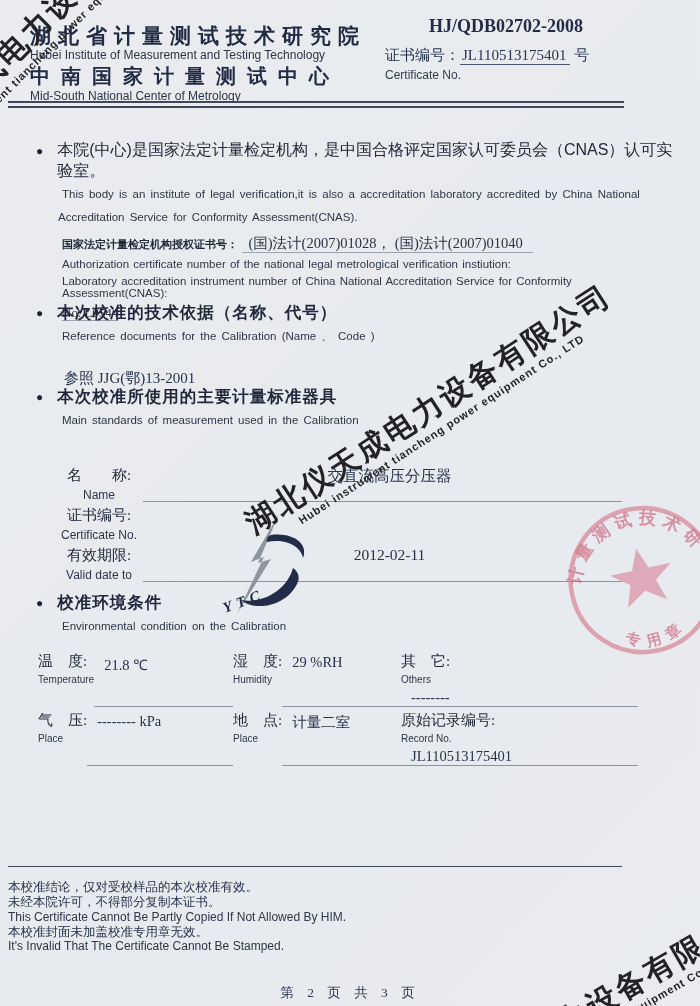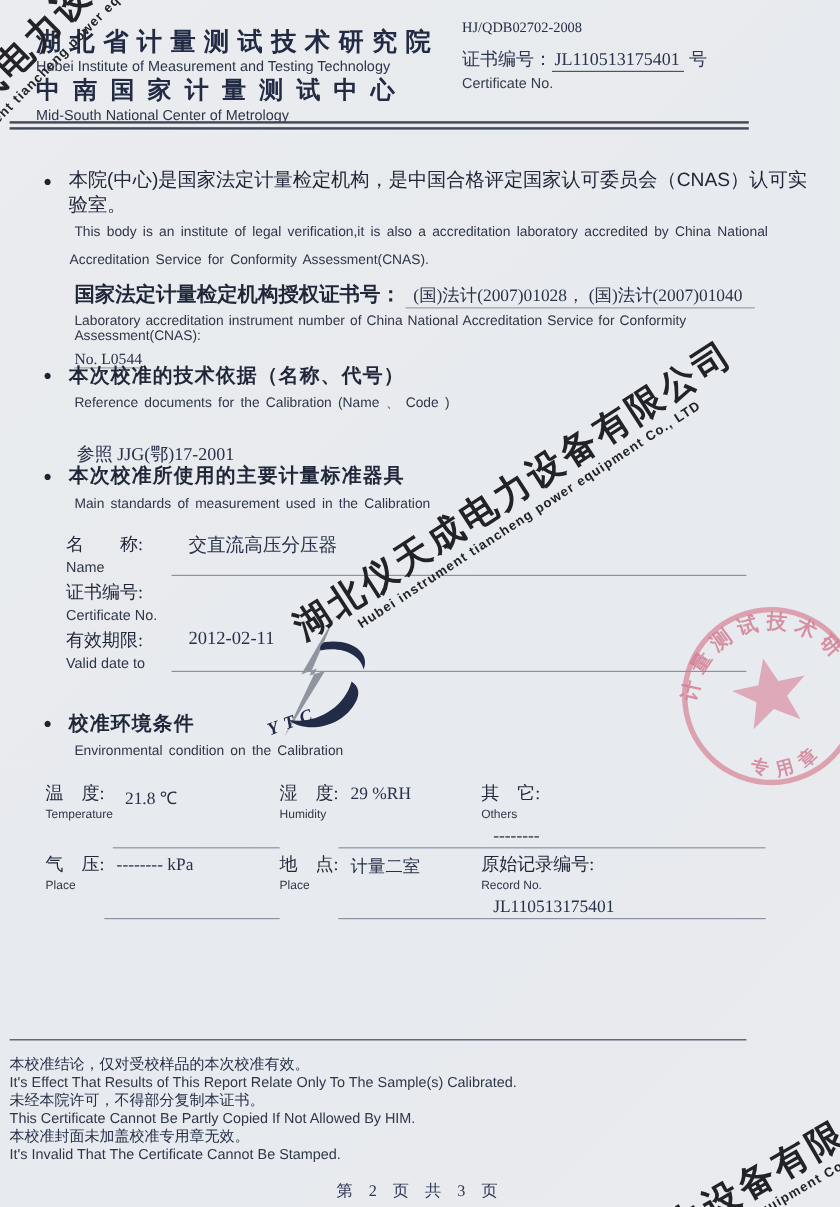--- a/index.html
+++ b/index.html
@@ -6,41 +6,41 @@
   body{width:700px;height:1006px;font-family:"Liberation Sans",sans-serif;}
   .page{position:relative;width:700px;height:1006px;overflow:hidden;
         background:linear-gradient(135deg,#eaecef 0%,#e7eaee 55%,#e9ebee 100%);
         color:#222a3a;}
   
   .hdr-left{position:absolute;left:30px;top:24px;z-index:2;}
   .org-cn{font-size:21px;font-weight:bold;letter-spacing:7px;color:#222b44;line-height:1.1;}
   .org-cn2{font-size:20px;font-weight:bold;letter-spacing:11px;color:#222b44;line-height:1.15;margin-top:2px;}
   .org-en{font-size:12px;color:#2c3448;margin:1px 0 3px 0;}
   .hdr-right{position:absolute;left:385px;top:16px;width:250px;z-index:2;}
-  .doc-code{font-family:"Liberation Serif",serif;font-weight:normal;font-size:12px;color:#232c44;text-align:left;padding-right:8px;}
+  .doc-code{font-family:"Liberation Serif",serif;font-weight:bold;font-size:18px;color:#232c44;text-align:center;padding-right:8px;}
   .cert-row{margin-top:9px;font-family:"Liberation Serif",serif;font-size:15px;color:#2a3450;}
   .cert-no{border-bottom:1px solid #4a5468;padding:0 4px 1px 2px;}
   .cert-en{font-size:12px;color:#333b4e;margin-top:3px;font-family:"Liberation Sans",sans-serif;}
   .rule-double{position:absolute;left:8px;top:101px;width:616px;height:3px;
                border-top:2px solid #3f4759;border-bottom:2px solid #3f4759;z-index:2;}
   
   .sec{position:absolute;left:30px;width:645px;z-index:2;}
   .bullet-line{display:flex;align-items:flex-start;}
   .bullet{font-size:12px;color:#1c2334;margin:4px 14px 0 6px;}
   .sec-title{font-size:16.5px;font-weight:bold;color:#1f2739;letter-spacing:1px;}
   .sec-en{font-size:11.5px;color:#2e3648;margin:4px 0 0 32px;word-spacing:2px;line-height:1.45;}
   .body-cn{font-size:16px;color:#20283a;}
-  .label-kai{font-family:"Liberation Serif",serif;font-weight:bold;font-size:17px;color:#1f2739;}
+  .label-kai{font-family:"Liberation Serif",serif;font-weight:bold;font-size:11px;color:#1f2739;}
   .val-serif{font-family:"Liberation Serif",serif;font-size:14.5px;color:#2a3346;}
   .u{border-bottom:1px solid #5c66798c;padding:0 10px 1px 6px;}
   .inline-row{margin:9px 0 0 32px;}
   .small-en{font-size:11.5px;color:#2e3648;margin:5px 0 0 32px;word-spacing:1px;}
   .ref-value{font-family:"Liberation Serif",serif;font-size:15px;color:#27314a;margin:24px 0 0 34px;}
   
-  .fields{position:absolute;left:55px;top:440px;width:567px;z-index:2;}
+  .fields{position:absolute;left:55px;top:462px;width:567px;z-index:2;text-align:center;}
   .frow{display:flex;min-height:37px;}
   .flabel{width:88px;flex:none;padding-top:4px;}
   .flabel .cn{font-family:"Liberation Serif",serif;font-size:15px;color:#1f2739;}
   .flabel .en{font-size:12px;color:#2e3648;margin-top:3px;}
   .fvalue{flex:1;border-bottom:1px solid #8b93a3;padding:4px 0 0 14px;
           font-family:"Liberation Serif",serif;font-size:15.5px;color:#27314a;}
   
   .env{position:absolute;left:38px;top:648px;width:600px;z-index:2;}
   .erow{display:flex;}
   .ecell{display:flex;min-height:37px;margin-top:2px;}
@@ -95,33 +95,34 @@
     <div class="bullet-line">
       <span class="bullet">●</span>
       <span class="body-cn">本院(中心)是国家法定计量检定机构，是中国合格评定国家认可委员会（CNAS）认可实验室。</span>
     </div>
     <div class="sec-en">This body is an institute  of  legal  verification,it is also a accreditation laboratory accredited by China National</div>
     <div class="sec-en" style="margin-top:6px;margin-left:28px;">Accreditation Service for Conformity Assessment(CNAS).</div>
     <div class="inline-row">
       <span class="label-kai">国家法定计量检定机构授权证书号：</span>
       <span class="val-serif u">(国)法计(2007)01028， (国)法计(2007)01040</span>
     </div>
+    <div class="small-en">Authorization certificate number of the national legal metrological verification instiution:</div>
     <div class="small-en" style="margin-left:32px;">Laboratory accreditation instrument number of China National Accreditation Service for Conformity Assessment(CNAS):</div>
     <div style="margin:4px 0 0 32px;">
       <span class="val-serif" style="border-bottom:1px solid #5c66798c;font-size:13px;">No. L0544</span>
     </div>
   </div>
 
   <div class="sec" style="top:302px;">
     <div class="bullet-line">
       <span class="bullet">●</span>
       <span class="sec-title">本次校准的技术依据（名称、代号）</span>
     </div>
     <div class="sec-en">Reference documents for the Calibration (Name 、  Code )</div>
-    <div class="ref-value">参照 JJG(鄂)17-2001</div>
+    <div class="ref-value">参照 JJG(鄂)13-2001</div>
   </div>
 
   <div class="sec" style="top:386px;">
     <div class="bullet-line">
       <span class="bullet">●</span>
       <span class="sec-title">本次校准所使用的主要计量标准器具</span>
     </div>
     <div class="sec-en">Main standards of measurement used in the Calibration</div>
   </div>
 
@@ -201,21 +202,20 @@
           <div class="en">Record No.</div>
         </div>
         <div class="val">JL110513175401</div>
       </div>
     </div>
   </div>
 
   <div class="divider"></div>
   <div class="foot">
     <div class="cnl">本校准结论，仅对受校样品的本次校准有效。</div>
-    <div class="enl">It's Effect That Results   of This Report Relate Only To The Sample(s) Calibrated.</div>
     <div class="cnl">未经本院许可，不得部分复制本证书。</div>
     <div class="enl">This Certificate Cannot Be Partly Copied If Not Allowed By HIM.</div>
     <div class="cnl">本校准封面未加盖校准专用章无效。</div>
     <div class="enl">It's Invalid That The Certificate Cannot Be Stamped.</div>
   </div>
   <div class="pageno">第 2 页 共 3 页</div>
 
   <div class="wm wm-tl">
     <div class="wm-cn">湖北仪天成电力设备有限公司</div>
     <div class="wm-en">Hubei instrument tiancheng power equipment Co., LTD</div>

